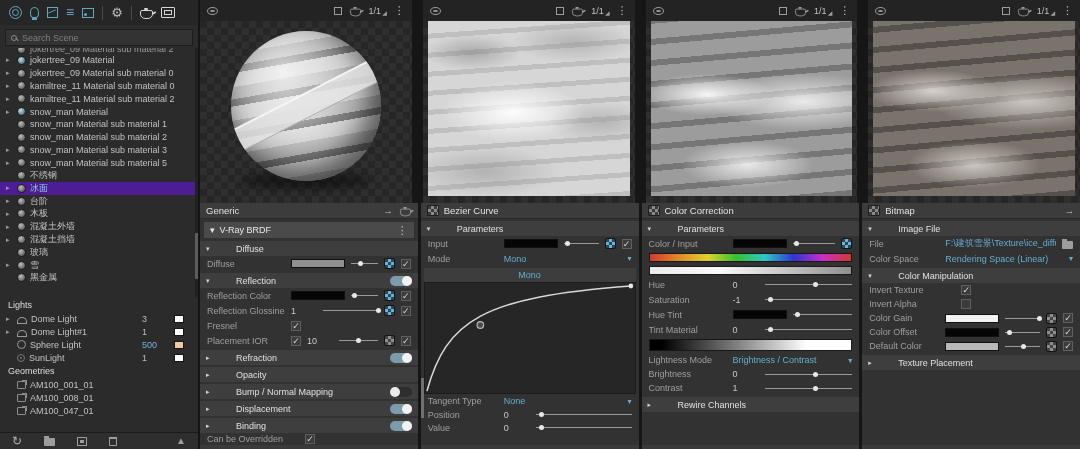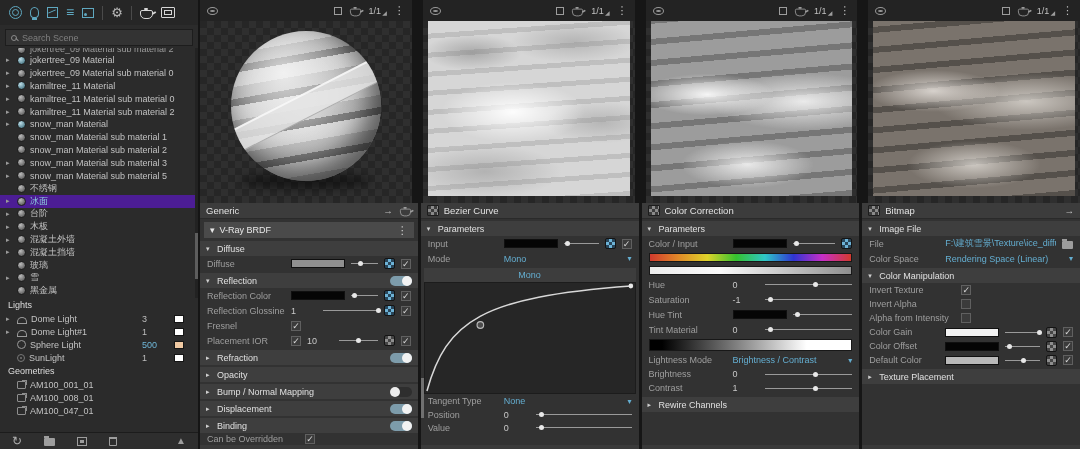--- a/index.html
+++ b/index.html
@@ -106,21 +106,21 @@
     box-shadow:inset -10px -14px 26px rgba(0,0,0,.55)}
   .sphere .band{position:absolute;left:-25px;top:60px;width:210px;height:24px;background:rgba(228,228,228,.85);transform:rotate(-27deg);border-top:2px solid rgba(255,255,255,.65);border-bottom:1px solid rgba(120,120,120,.5)}
   .sphshadow{position:absolute;left:50%;transform:translateX(-50%);top:152px;width:130px;height:16px;border-radius:50%;background:rgba(0,0,0,.45);filter:blur(4px)}
 
   
   .panels{flex:1;display:flex;gap:3px}
   .panel{flex:1;background:#323232;display:flex;flex-direction:column;min-width:0;position:relative}
   .ptitle{height:16px;background:#3c3c3c;display:flex;align-items:center;gap:5px;padding:0 6px;color:#e2e2e2;font-size:9.5px;flex:none;border-bottom:1px solid #2a2a2a}
   .ptitle .right{margin-left:auto;display:flex;align-items:center;gap:6px;color:#bdbdbd}
   .imgico{width:12px;height:11px;border:1px solid #1d1d1d;background:conic-gradient(#8a8a8a 25%,#3c3c3c 0 50%,#8a8a8a 0 75%,#3c3c3c 0);background-size:6px 6px;border-radius:1px}
-  .sec{height:15px;background:#3e3e3e;display:flex;align-items:center;gap:4px;padding:0 6px;color:#e0e0e0;margin-top:2px;flex:none}
+  .sec{height:15px;background:#3e3e3e;display:flex;align-items:center;gap:23px;padding:0 6px;color:#e0e0e0;margin-top:2px;flex:none}
   .sec .caret{font-size:7px;color:#cfcfcf;width:7px}
   .brdf{height:16px;background:#4a4a4a;margin:3px 4px 1px 4px;display:flex;align-items:center;gap:5px;padding:0 6px;color:#e8e8e8;flex:none}
   .brdf .dots{margin-left:auto;color:#cfcfcf;font-size:11px}
   .row{height:15px;display:flex;align-items:center;gap:6px;padding:0 7px;color:#9f9f9f;flex:none}
   .row .lbl{width:78px;flex:none;white-space:nowrap;overflow:hidden}
   .row .lbl.w70{width:70px}
   .row .val{width:26px;flex:none;color:#c9c9c9}
   .sw{width:54px;height:9px;border:1px solid #101010;flex:none}
   .slider{flex:1;position:relative;height:9px;min-width:20px}
   .slider::before{content:"";position:absolute;left:0;right:0;top:4px;height:1px;background:#9a9a9a}
@@ -175,25 +175,20 @@
     <div class="trow lvl0">
         <span class="tcaret">▸</span>
         <span class="tsphere"></span>
         <span>jokertree_09 Material</span>
       </div>
     <div class="trow">
         <span class="tcaret">▸</span>
         <span class="tsphere"></span>
         <span>jokertree_09 Material sub material 0</span>
       </div>
-    <div class="trow lvl0">
-        <span class="tcaret">▸</span>
-        <span class="tsphere"></span>
-        <span>kamiltree_11 Material</span>
-      </div>
     <div class="trow">
         <span class="tcaret">▸</span>
         <span class="tsphere"></span>
         <span>kamiltree_11 Material sub material 0</span>
       </div>
     <div class="trow">
         <span class="tcaret">▸</span>
         <span class="tsphere"></span>
         <span>kamiltree_11 Material sub material 2</span>
       </div>
@@ -672,24 +667,20 @@
         </div>
       <div class="row" style="height:14px">
         <span class="lbl" style="width:86px">Invert Texture</span>
         <span class="cb">✓</span>
       </div>
       <div class="row" style="height:14px">
         <span class="lbl" style="width:86px">Invert Alpha</span>
         <span class="cb"></span>
       </div>
       <div class="row" style="height:14px">
-        <span class="lbl" style="width:86px">Alpha from Intensity</span>
-        <span class="cb"></span>
-      </div>
-      <div class="row" style="height:14px">
         <span class="lbl w70">Color Gain</span>
         <span class="sw" style="background:#f2f2f2"></span>
         <span class="slider">
             <span class="knob" style="left:90%"></span>
           </span>
         <span class="map gray"></span>
         <span class="cb">✓</span>
       </div>
       <div class="row" style="height:14px">
         <span class="lbl w70">Color Offset</span>

